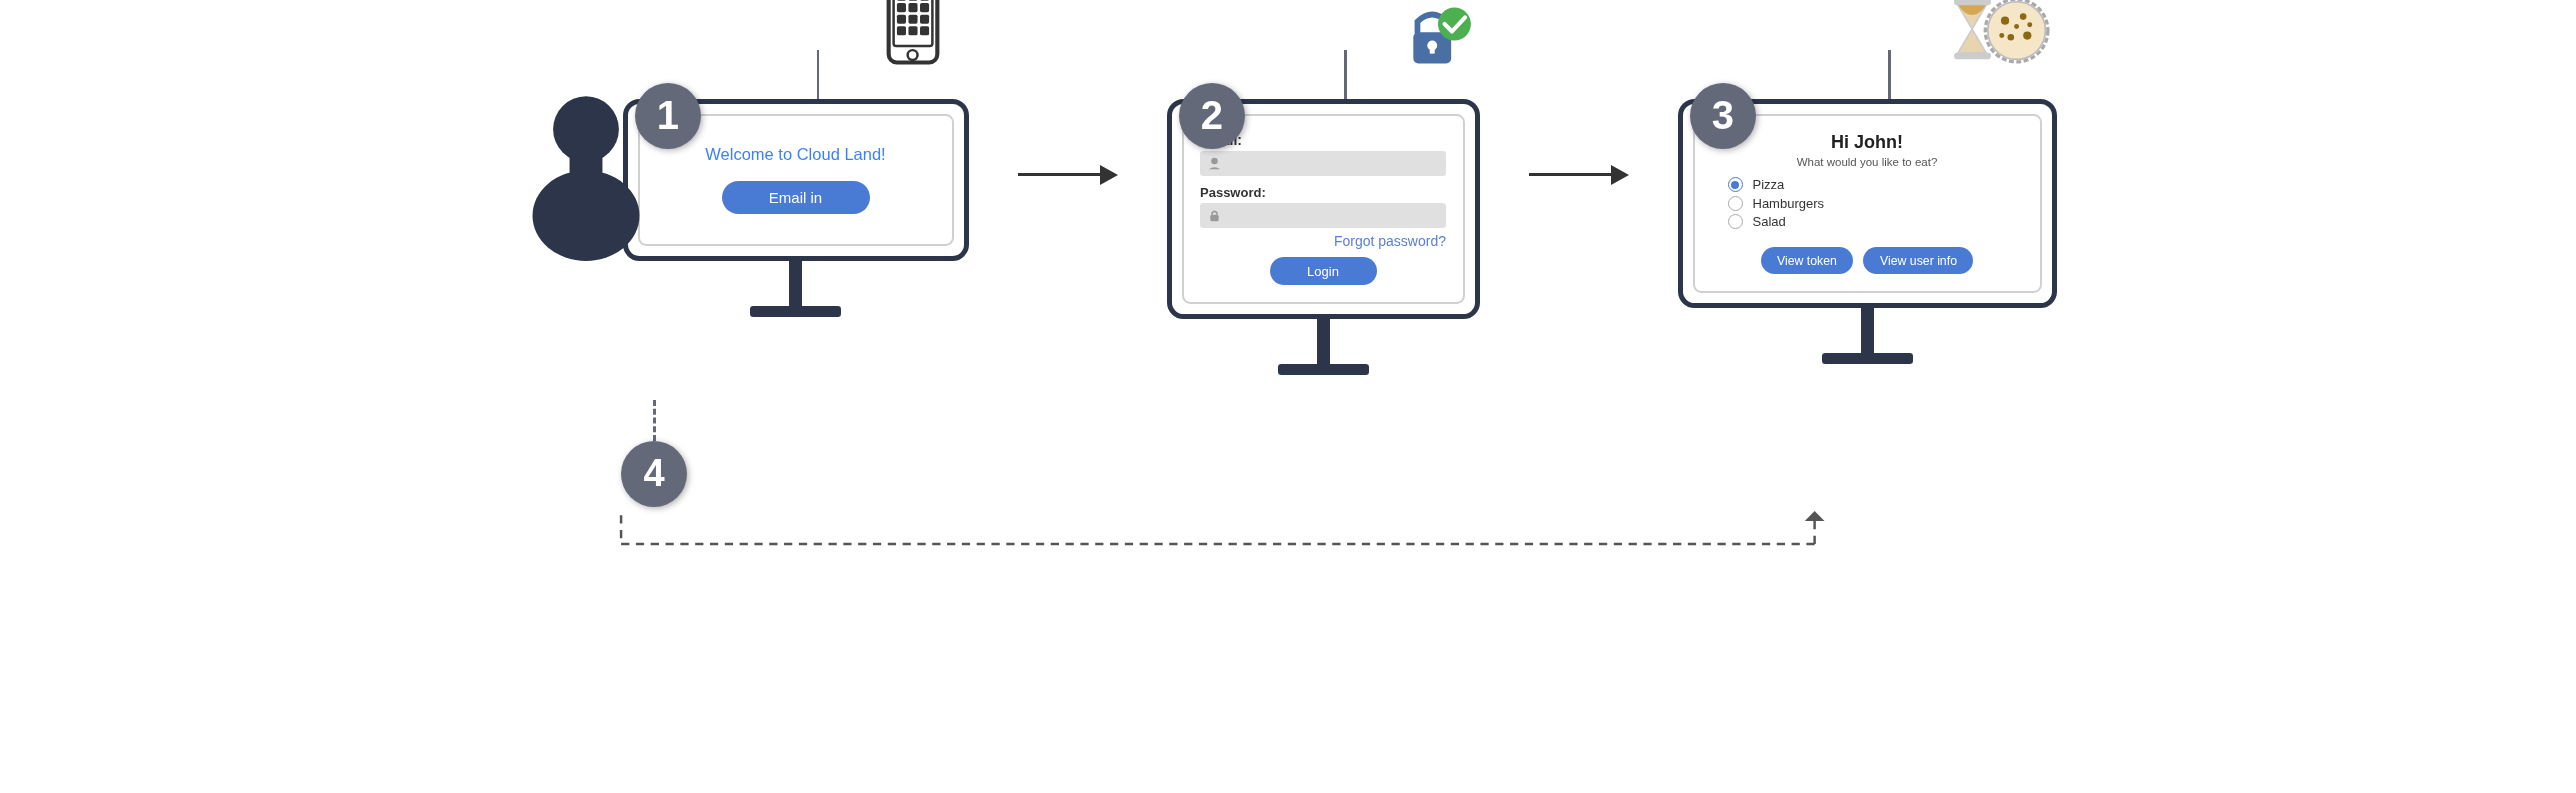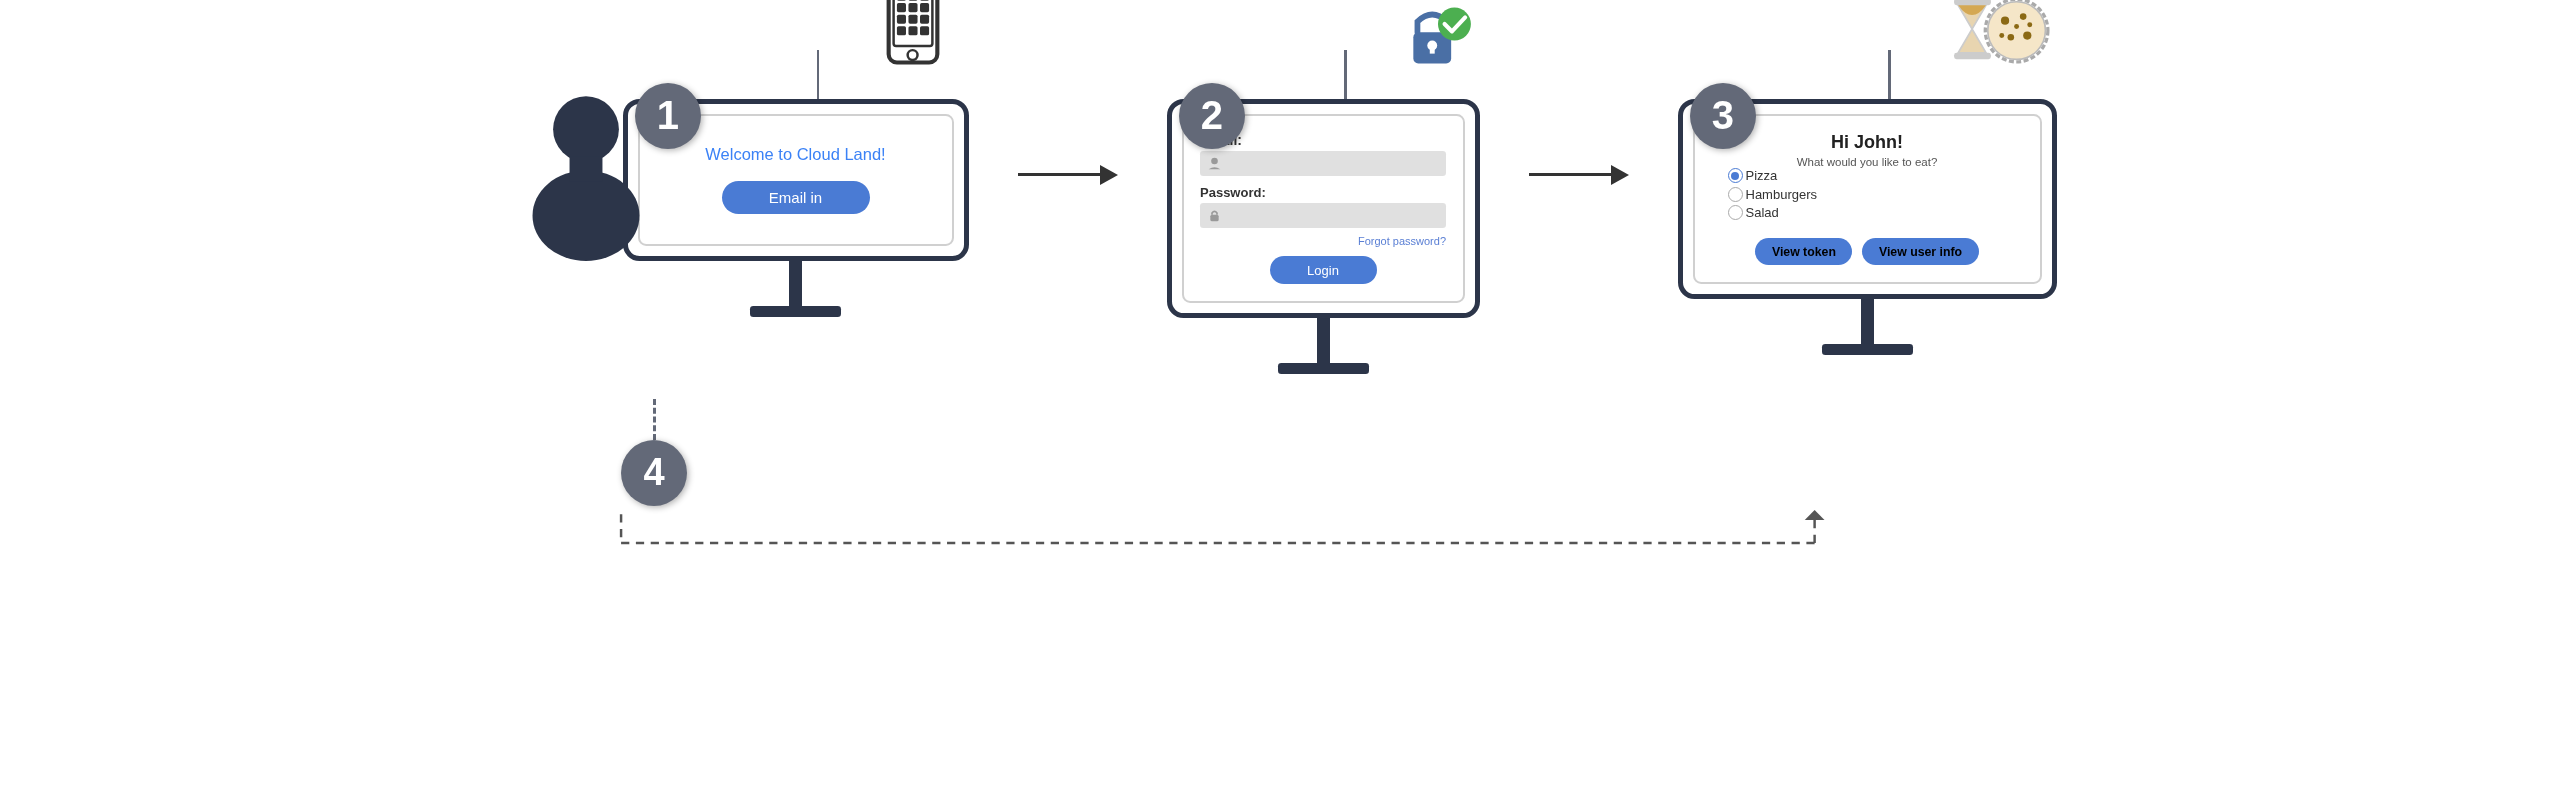--- a/index.html
+++ b/index.html
@@ -51,21 +51,21 @@
       display: flex;
       flex-direction: column;
       gap: 3.3px;
       margin-bottom: 10px;
       padding-left: 25px;
     }
 
     .radio-item {
       display: flex;
       align-items: center;
-      gap: 3px;
+      gap: 10px;
       font-size: 13px;
       color: #333;
     }
 
     .radio-dot {
       width: 15px;
       height: 15px;
       border-radius: 50%;
       border: 1.6px solid #aaa;
       display: flex;
@@ -87,28 +87,27 @@
     }
 
     .action-buttons {
       display: flex;
       gap: 10px;
       justify-content: center;
     }
 
     .action-btn {
       background: #4a7bd4;
-      color: #000000;
+      color: #ffffff;
       border: none;
       border-radius: 16.5px;
       padding: 6.6px 16.5px;
       font-size: 12.3px;
       cursor: pointer;
       white-space: nowrap;
-      font-weight: bold;
     }
 
     
     .main-content {
       display: flex;
       align-items: flex-start;
       justify-content: center;
       gap: 49px;
       position: relative;
       margin-top: 16.5px;
@@ -292,21 +291,21 @@
               </svg>
           </div>
           <div style="font-size:13px; font-weight:bold; color:#333;">Password:</div>
           <div style="width:100%; height:25px; background:#e0e0e0; border-radius:3.3px; display:flex; align-items:center; padding:0 6.6px; margin-bottom:1.6px;">
             <svg width="15" height="15" viewBox="0 0 18 18" style="opacity:0.5;">
                 <rect x="4" y="8" width="10" height="8" rx="2" fill="#555"></rect>
                 <path d="M6 8 V6 Q9 2 12 6 V8" fill="none" stroke="#555" stroke-width="2"></path>
               </svg>
           </div>
           <div style="width:100%; text-align:right;">
-            <span style="font-size:11px; color:#5a7fd4;">Forgot password?</span>
+            <span style="font-size:14px; color:#5a7fd4;">Forgot password?</span>
           </div>
           <button class="login-btn" style="font-size:13px; width:107px;">Login</button>
         </div>
       </div>
       <div class="stand"></div>
       <div class="base"></div>
     </div>
 
     <div class="h-arrow">
       <div class="h-arrow-line"></div>
@@ -338,21 +337,21 @@
           <path d="M10 11 Q27 40 44 69 L10 69 Q27 40 44 11 Z" fill="#e8d5b0" stroke="#ccc" stroke-width="2"></path>
           <path d="M10 11 L44 11 Q27 35 10 11Z" fill="#d4a853"></path>
         </svg>
       </div>
 
       <div style="width:2.5px; height:49px; background:#636978; margin-left:45px;"></div>
 
       <div class="monitor-body" style="width:379px;">
         <div class="screen-area" style="min-height:156px; align-items:center;">
           <div style="font-size:18px; font-weight:bold; color:#222; text-align:center; width:100%; margin-bottom:3.3px;">Hi John!</div>
-          <div style="font-size:11.5px; color:#555; text-align:center; width:100%; margin-bottom:0;">What would you like to eat?</div>
+          <div style="font-size:11.5px; color:#555; text-align:center; width:100%; margin-bottom:9px;">What would you like to eat?</div>
 
           <div class="radio-group" style="width:100%; padding-left:16.5px;">
             <div class="radio-item">
               <div class="radio-dot selected"></div>
               <span>Pizza</span>
             </div>
             <div class="radio-item">
               <div class="radio-dot"></div>
               <span>Hamburgers</span>
             </div>

